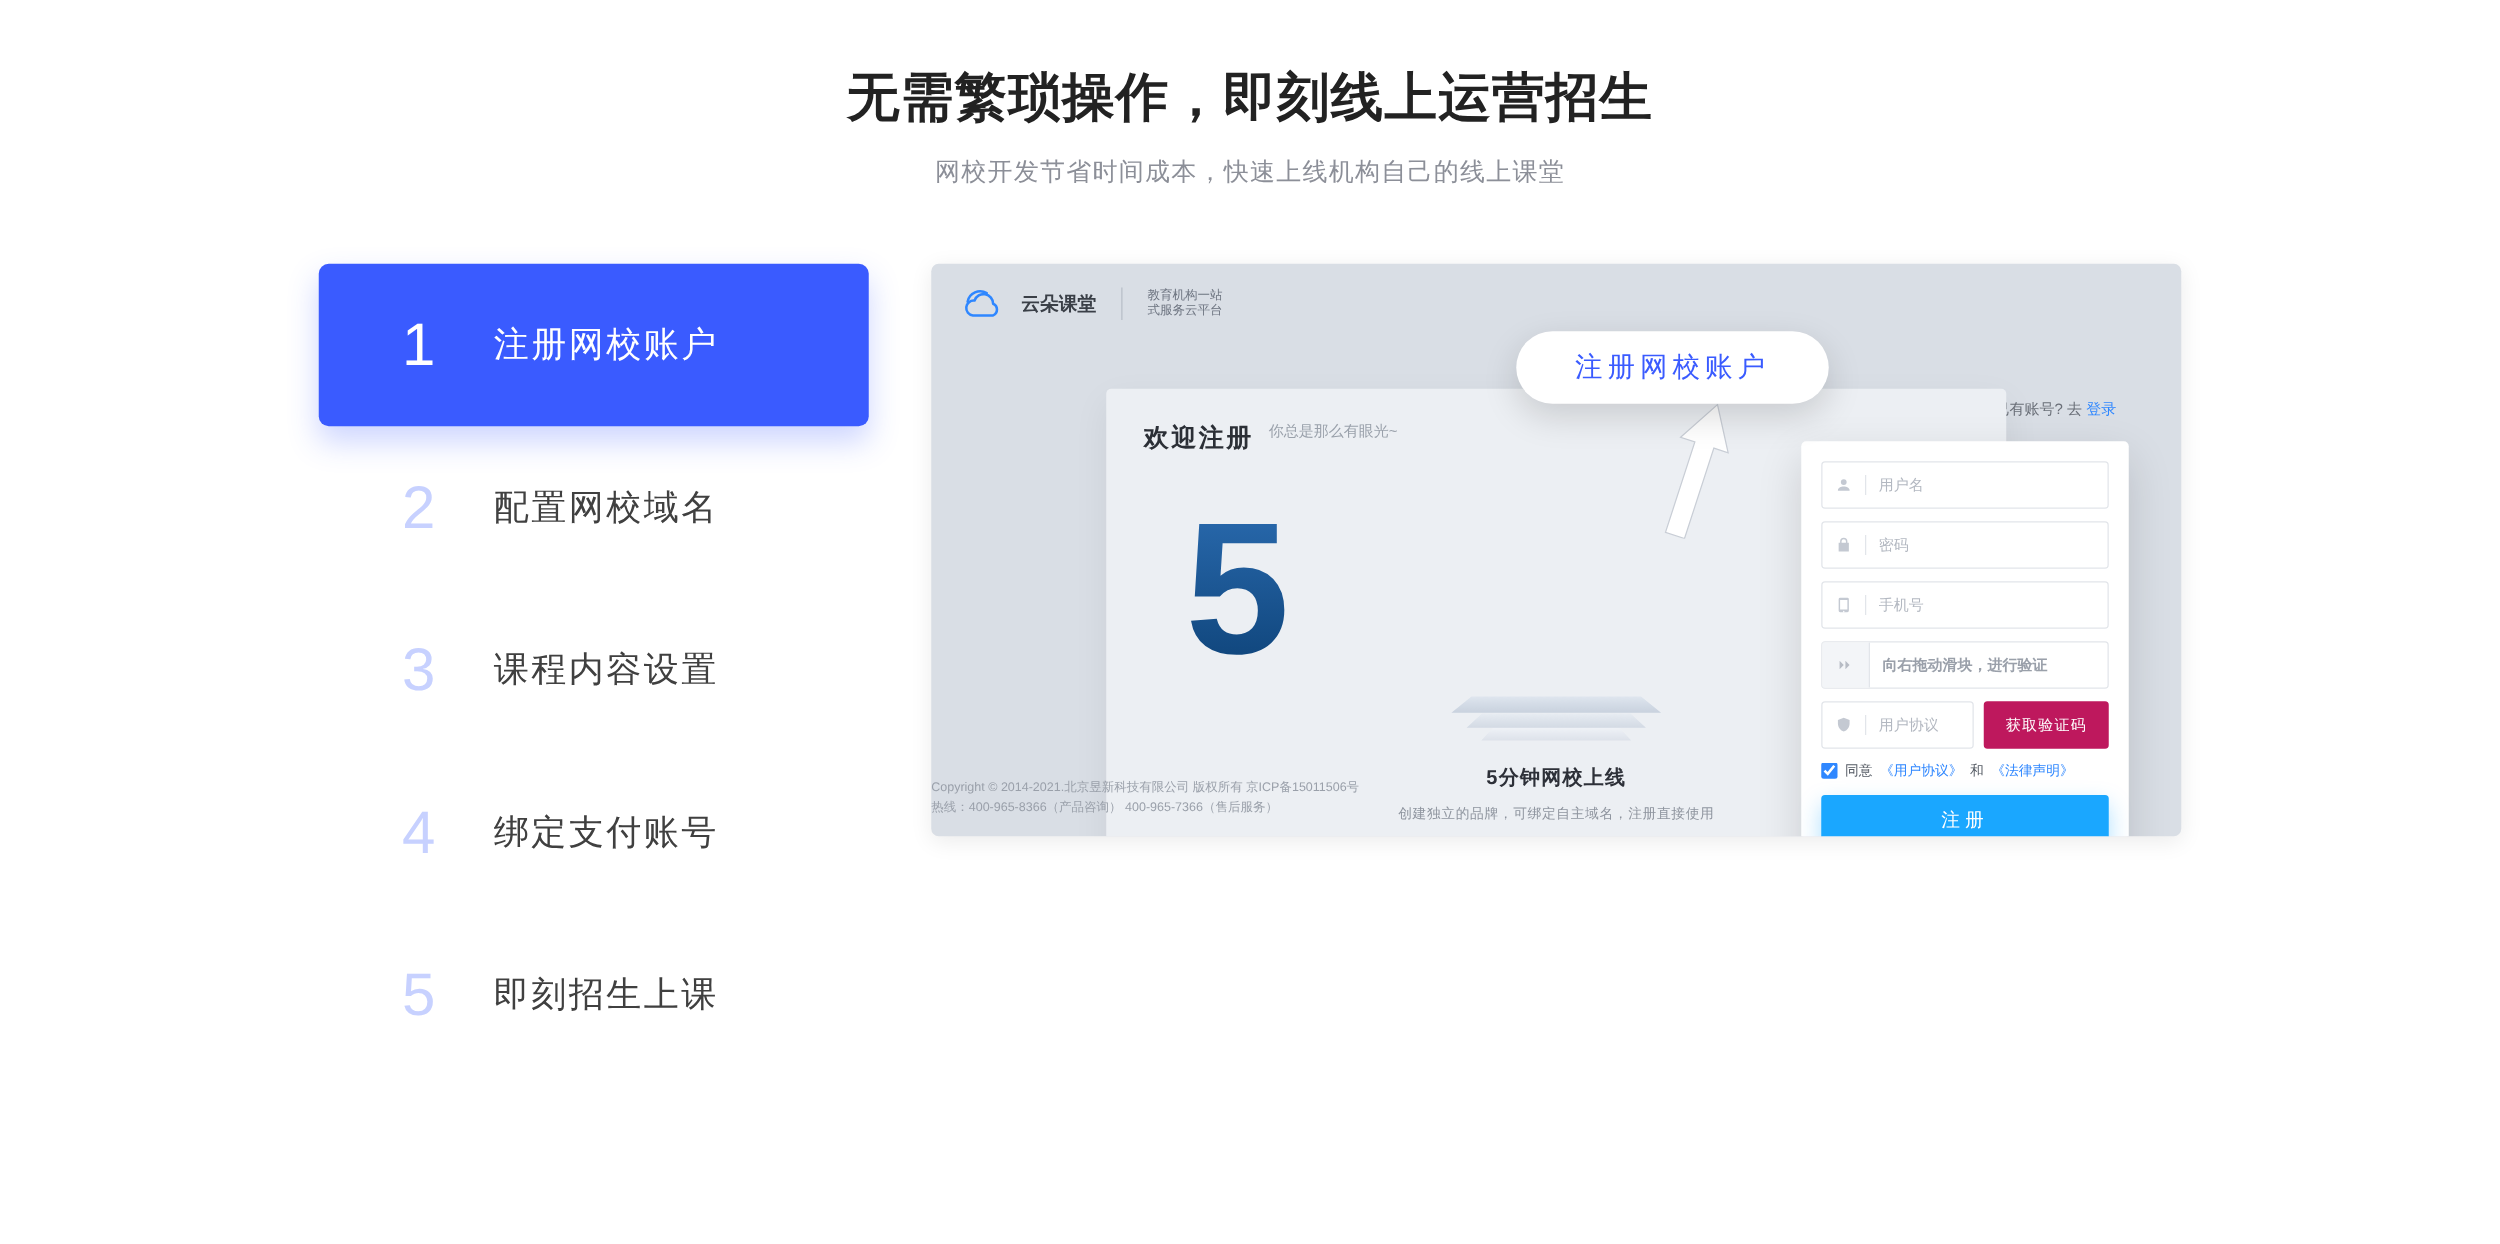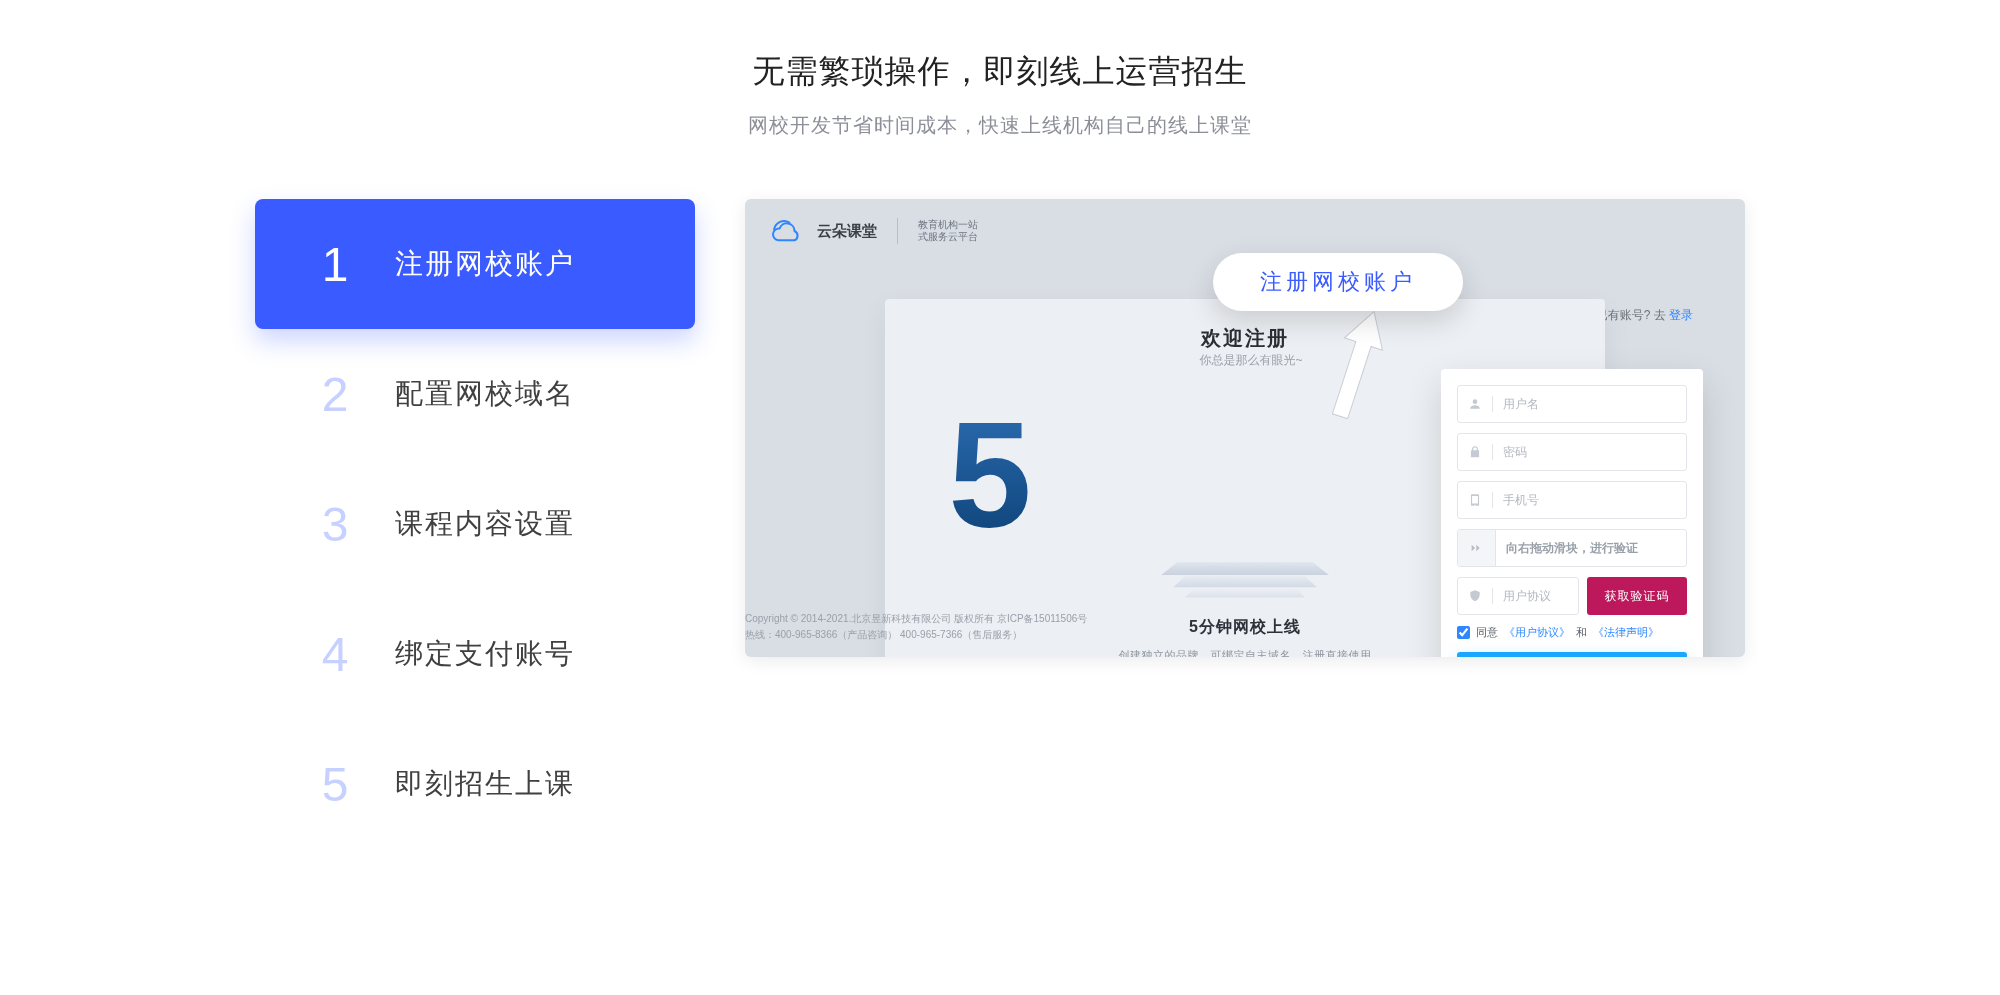--- a/index.html
+++ b/index.html
@@ -16,22 +16,22 @@
     width: 2000px;
     height: 995px;
     position: relative;
   }
 
   .headline {
     text-align: center;
     padding-top: 50px;
   }
   .headline h1 {
-    font-size: 32px;
-    font-weight: 400;
+    font-size: 42px;
+    font-weight: 700;
     letter-spacing: 1px;
     color: #222;
   }
   .headline p {
     margin-top: 18px;
     font-size: 20px;
     color: #8c8f98;
     letter-spacing: 1px;
   }
 
@@ -112,21 +112,21 @@
     transform: translateX(-50%);
     top: 100px;
     width: 720px;
     height: 400px;
     background: #eceff3;
     border-radius: 4px;
     padding: 26px 30px 18px 30px;
     box-shadow: 0 10px 30px rgba(0,0,0,0.06);
   }
   .center-card .hdr {
-    display: flex; align-items: center; flex-direction: column;
+    display: flex; align-items: flex-start;
   }
   .center-card .welcome {
     font-size: 20px; font-weight: 600; color: #2b2f36;
     letter-spacing: 2px;
   }
   .center-card .welcome-sub {
     font-size: 12px; color: #9aa1ab; margin-left: 12px;
   }
 
   .big5-area {
@@ -171,21 +171,20 @@
   
   .reg-form {
     position: absolute;
     right: 42px;
     top: 142px;
     width: 262px;
     background: #fff;
     border-radius: 4px;
     box-shadow: 0 14px 36px rgba(0,0,0,0.14);
     padding: 16px 16px 24px 16px;
-    margin-top: 28px;
   }
   .field {
     display: flex; align-items: center;
     height: 38px;
     border: 1px solid #e2e5ea;
     border-radius: 3px;
     padding: 0 10px;
     margin-bottom: 10px;
     font-size: 12px;
     color: #b3b8c1;

